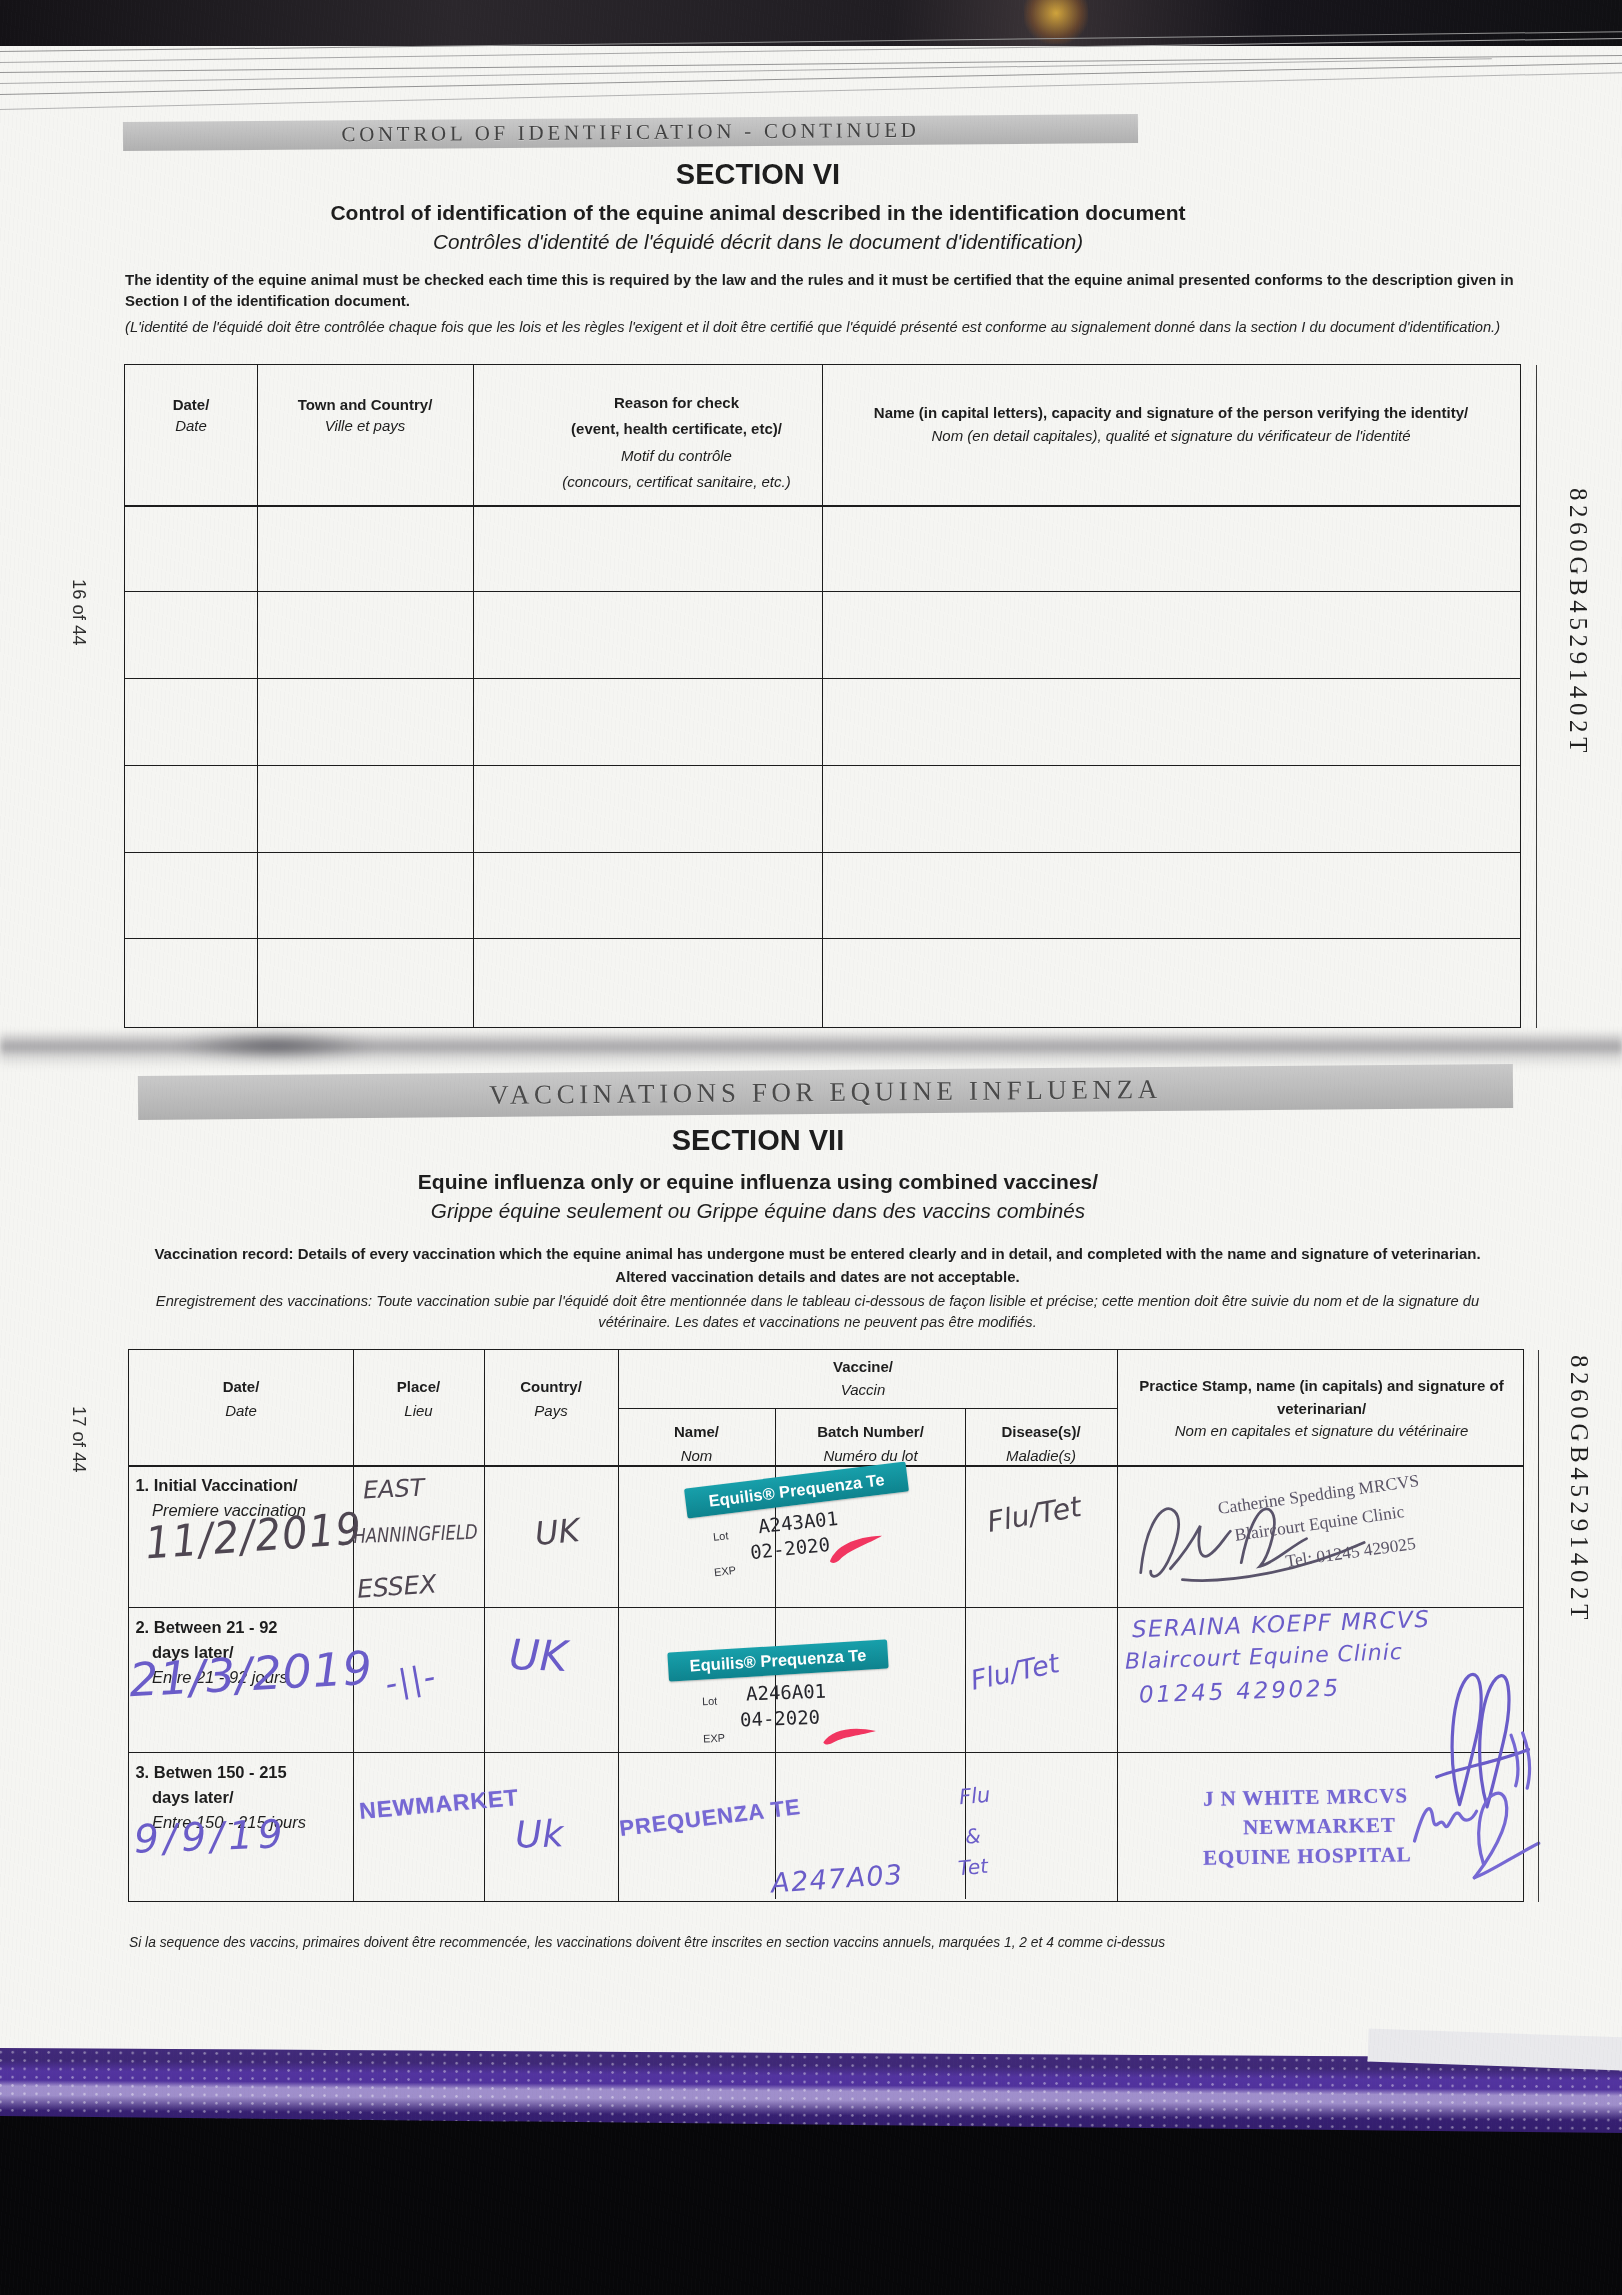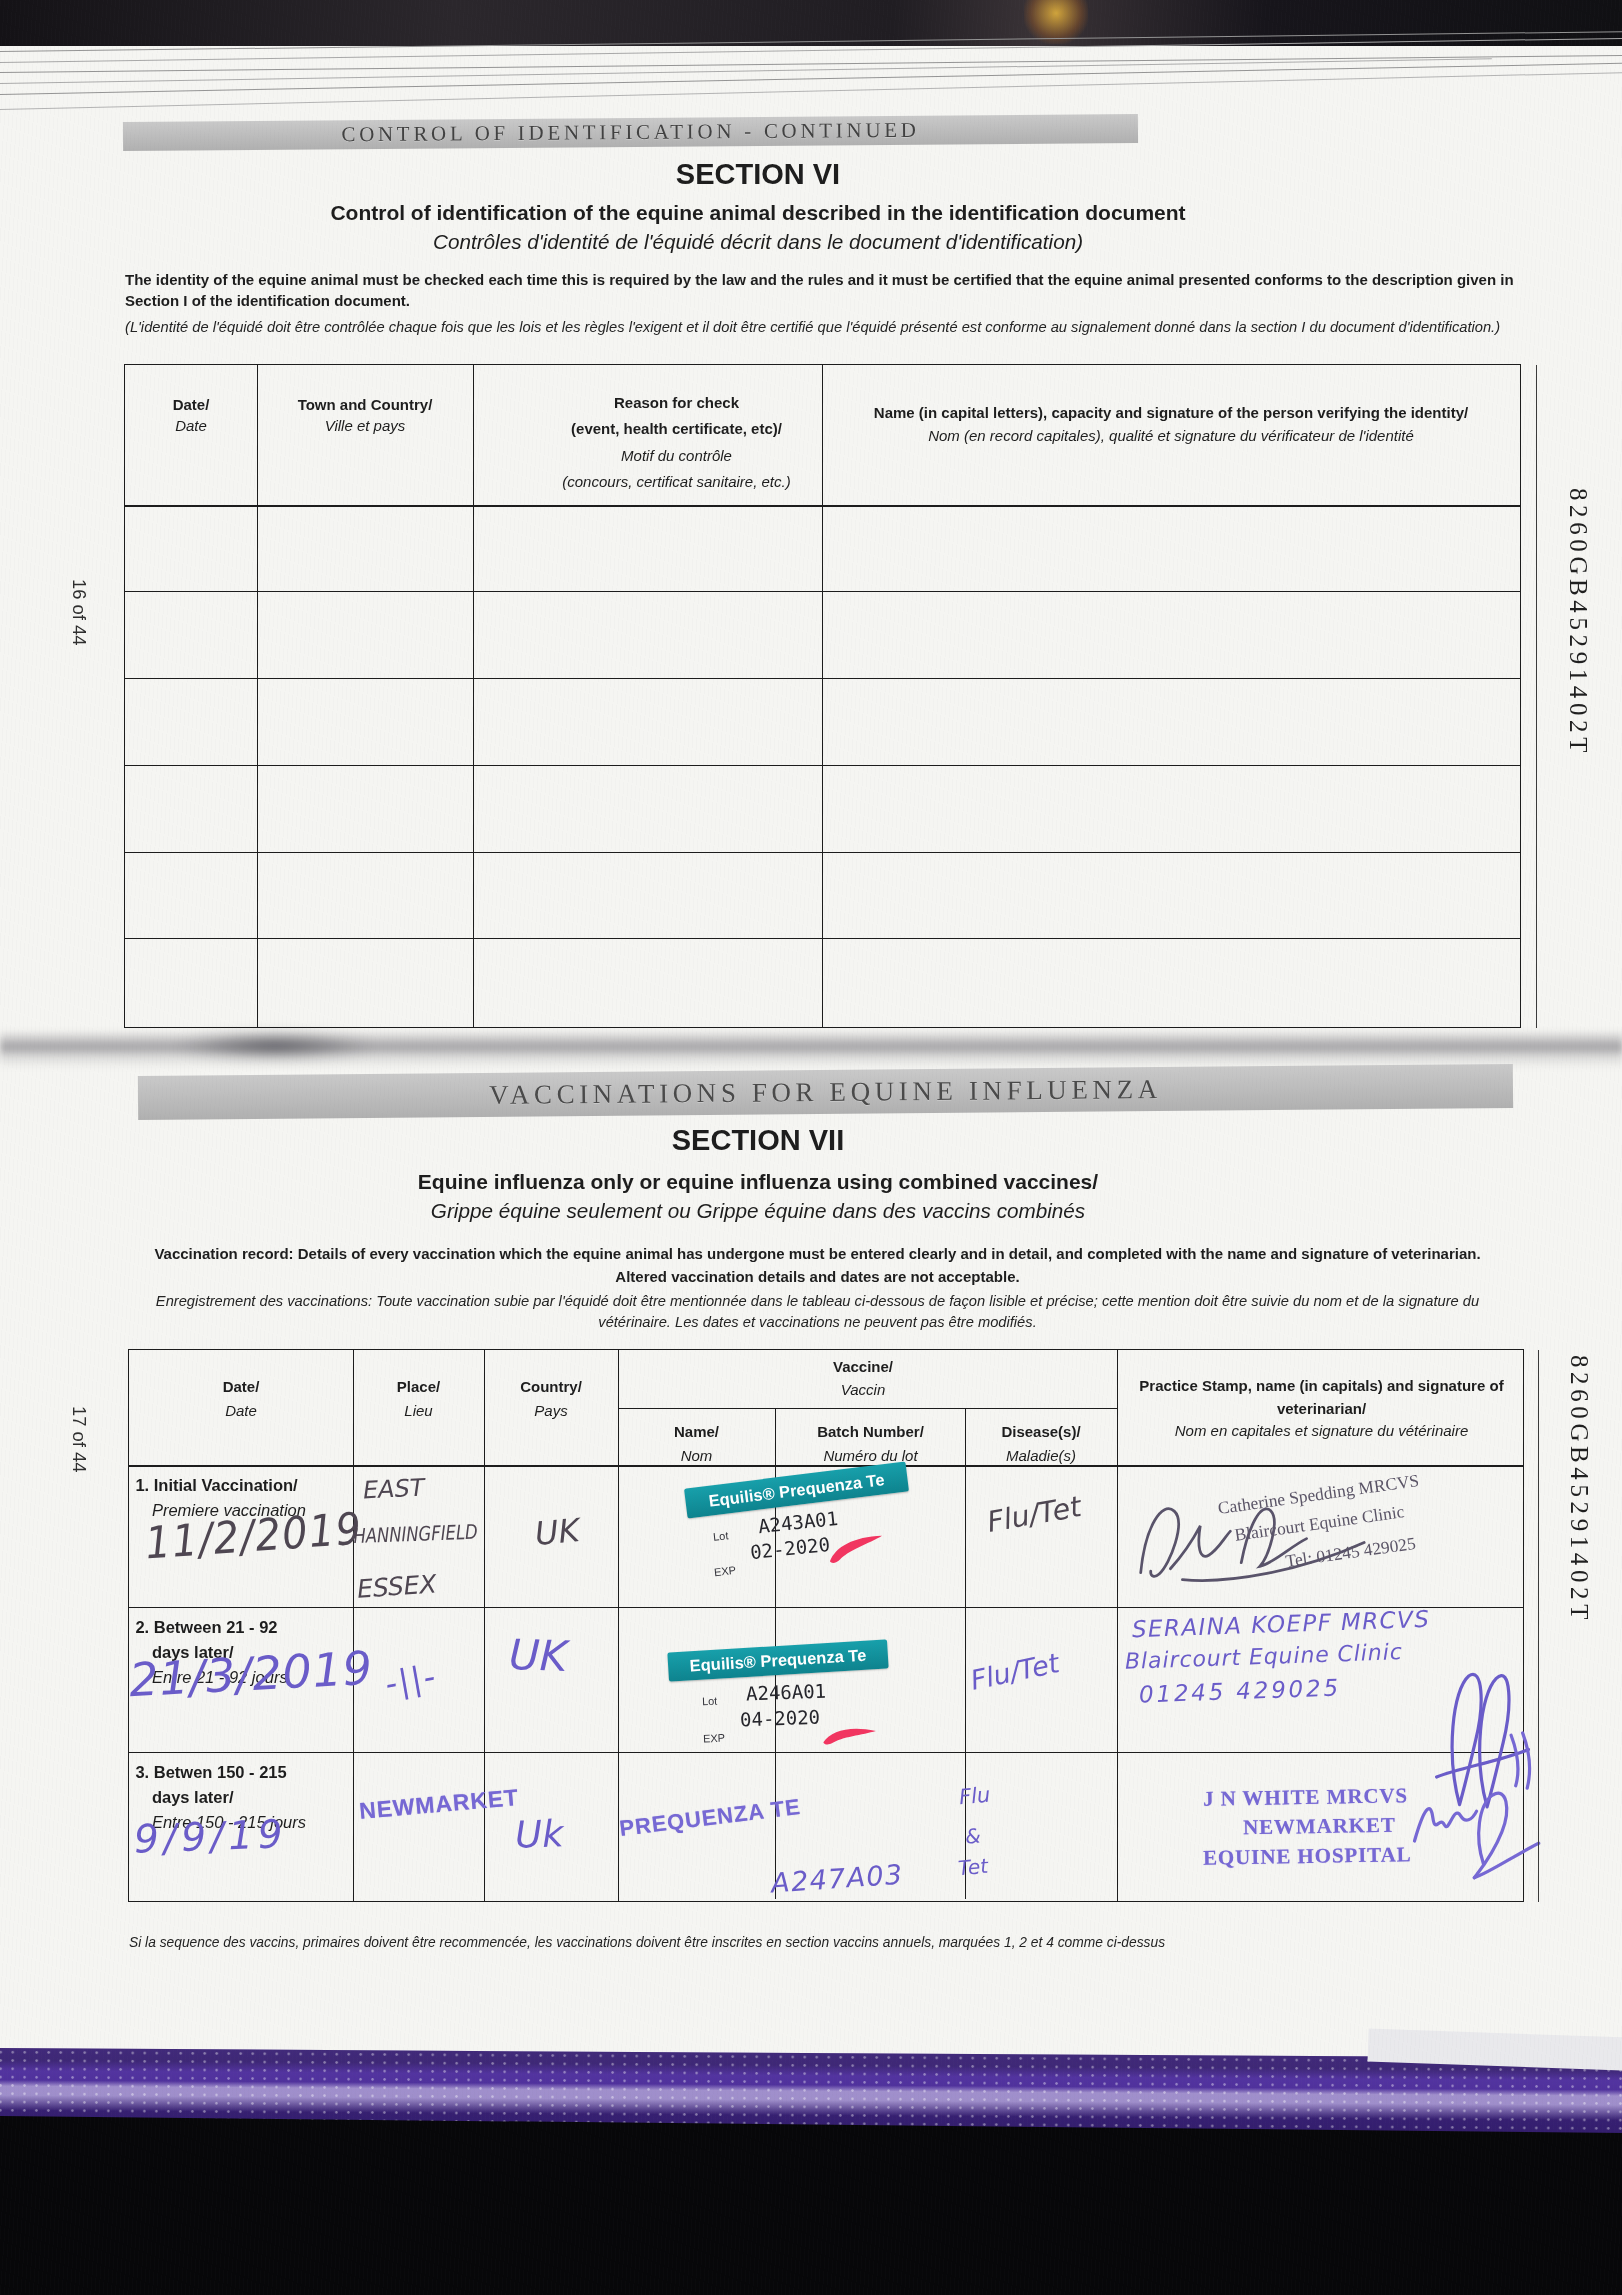--- a/index.html
+++ b/index.html
@@ -76,21 +76,21 @@
       <div class="i">Ville et pays</div>
     </div>
     <div class="abs center" style="left:348px;top:25px;width:349px;font-size:15px;line-height:1.75;margin-left:29px;">
       <div class="b">Reason for check</div>
       <div class="b">(event, health certificate, etc)/</div>
       <div class="i">Motif du contrôle</div>
       <div class="i">(concours, certificat sanitaire, etc.)</div>
     </div>
     <div class="abs center" style="left:697px;top:37px;width:698px;font-size:15px;line-height:1.5;">
       <div class="b">Name (in capital letters), capacity and signature of the person verifying the identity/</div>
-      <div class="i">Nom (en record capitales), qualité et signature du vérificateur de l'identité</div>
+      <div class="i">Nom (en detail capitales), qualité et signature du vérificateur de l'identité</div>
     </div>
   </div>
 
   <div class="abs rot90" style="left:90px;top:579px;font-size:18.4px;color:#2e2e2e;">16 of 44</div>
   <div class="abs rot90 serif" style="left:1592px;top:488px;font-size:25px;letter-spacing:4.6px;color:#1f1f1f;">8260GB45291402T</div>
   <div class="abs" style="left:1536px;top:365px;width:1.4px;height:663px;background:#3a3a3a;"></div>
 
   <div class="abs" style="left:0;top:1027px;width:1623px;height:42px;filter:blur(3.2px);
               background:linear-gradient(to bottom,rgba(0,0,0,0) 8%,rgba(28,25,38,.38) 48%,rgba(28,25,38,.1) 72%,rgba(0,0,0,0) 100%);"></div>
   <div class="abs" style="left:174px;top:1031px;width:202px;height:29px;filter:blur(6.4px);

